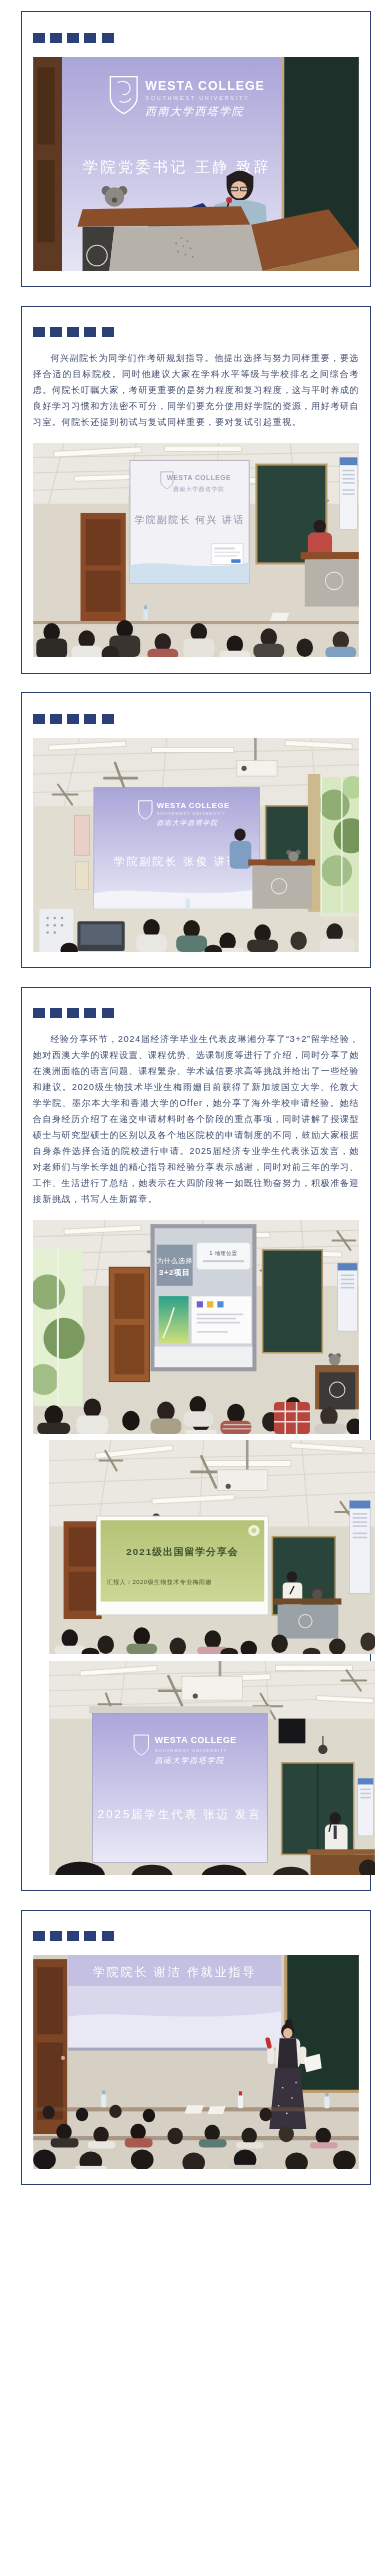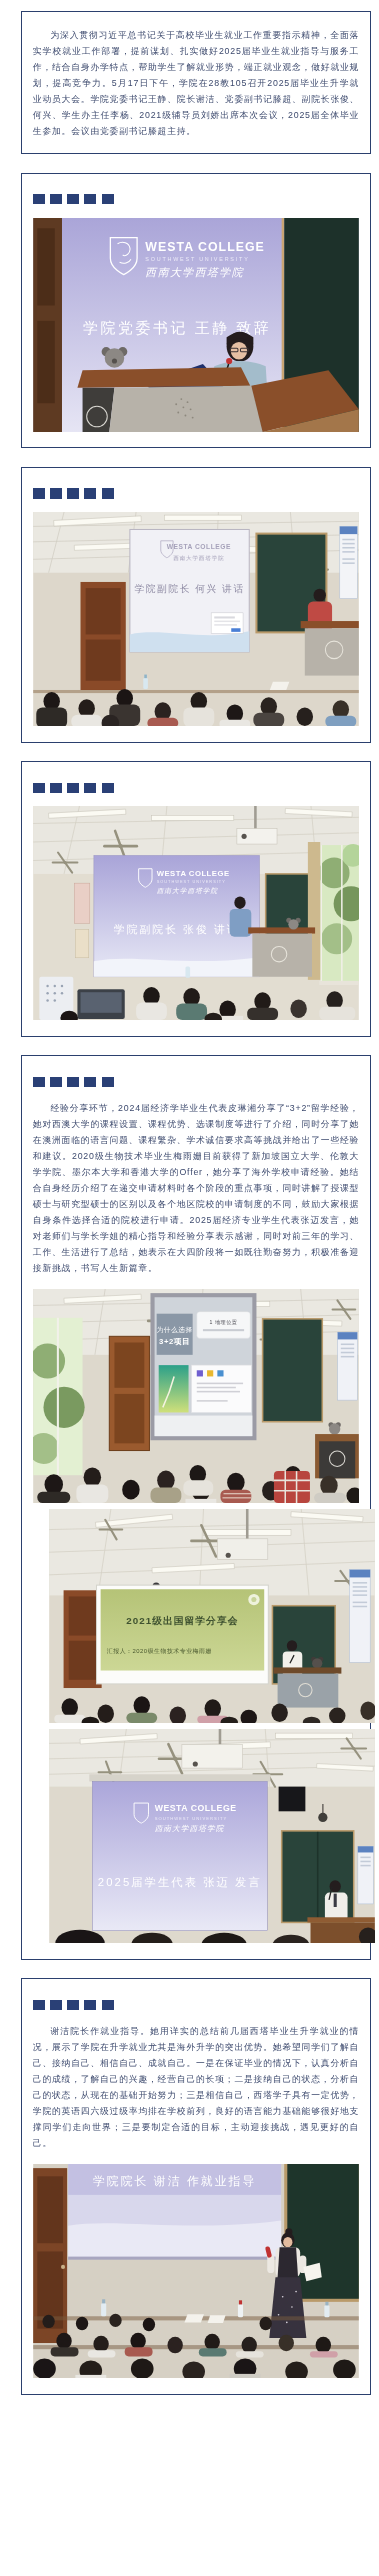--- a/index.html
+++ b/index.html
@@ -15,23 +15,20 @@
   .photo{margin-top:13.4px;font-size:0;line-height:0;}
   .photo + .photo{margin-top:6.2px;padding-left:16px;}
   .photo svg{display:block;width:326px;height:214px;}
   svg{font-family:"Liberation Sans",sans-serif;}
 </style>
 </head>
 <body>
 
 <div class="page">
 
-  <div class="card first">
-    <p class="para">为深入贯彻习近平总书记关于高校毕业生就业工作重要指示精神，全面落实学校就业工作部署，提前谋划、扎实做好2025届毕业生就业指导与服务工作，结合自身办学特点，帮助学生了解就业形势，端正就业观念，做好就业规划，提高竞争力。5月17日下午，学院在28教105召开2025届毕业生升学就业动员大会。学院党委书记王静、院长谢洁、党委副书记滕超、副院长张俊、何兴、学生办主任李杨、2021级辅导员刘娇出席本次会议，2025届全体毕业生参加。会议由党委副书记滕超主持。</p>
-  </div>
 
   <div class="card">
     <div class="squares">
       <div class="sq"></div>
         <div class="sq"></div>
         <div class="sq"></div>
         <div class="sq"></div>
         <div class="sq"></div>
     </div>
     <div class="photo">
@@ -101,20 +98,21 @@
   </div>
 
   <div class="card">
     <div class="squares">
       <div class="sq"></div>
         <div class="sq"></div>
         <div class="sq"></div>
         <div class="sq"></div>
         <div class="sq"></div>
     </div>
+    <p class="para">何兴副院长为同学们作考研规划指导。他提出选择与努力同样重要，要选择合适的目标院校。同时他建议大家在学科水平等级与学校排名之间综合考虑。何院长叮嘱大家，考研更重要的是努力程度和复习程度，这与平时养成的良好学习习惯和方法密不可分，同学们要充分使用好学院的资源，用好考研自习室。何院长还提到初试与复试同样重要，要对复试引起重视。</p>
     <div class="photo">
       <svg viewBox="0 0 633 416">
         <rect width="633" height="416" fill="#ddd7cb"></rect>
         <g>
           <rect width="633" height="118" fill="#eae8e1"></rect>
           <g stroke="#d2cec3" stroke-width="1.5">
             <line x1="0" y1="28" x2="633" y2="18"></line>
               <line x1="0" y1="58" x2="633" y2="44"></line>
               <line x1="0" y1="92" x2="633" y2="74"></line>
             <line x1="60" y1="0" x2="30" y2="118"></line>
@@ -667,21 +665,20 @@
   </div>
 
   <div class="card">
     <div class="squares">
       <div class="sq"></div>
         <div class="sq"></div>
         <div class="sq"></div>
         <div class="sq"></div>
         <div class="sq"></div>
     </div>
-    <p class="para">谢洁院长作就业指导。她用详实的总结前几届西塔毕业生升学就业的情况，展示了学院在升学就业尤其是海外升学的突出优势。她希望同学们了解自己、接纳自己、相信自己、成就自己。一是在保证毕业的情况下，认真分析自己的成绩，了解自己的兴趣，经营自己的长项；二是接纳自己的状态，分析自己的状态，从现在的基础开始努力；三是相信自己，西塔学子具有一定优势，学院的英语四六级过级率均排在学校前列，良好的语言能力基础能够很好地支撑同学们走向世界；三是要制定合适的目标，主动迎接挑战，遇见更好的自己。</p>
     <div class="photo">
       <svg viewBox="0 0 633 416">
         <rect width="633" height="416" fill="#d6d0c4"></rect>
         <g>
           <rect x="68" y="0" width="414" height="182" fill="#d8d7ec"></rect>
           <rect x="68" y="0" width="414" height="60" fill="#c3c0e2"></rect>
           <path d="M68,120 C160,104 300,134 482,110 L482,182 68,182 Z" fill="#e9e9f5"></path>
           <rect x="68" y="180" width="414" height="6" fill="#a8a6c0"></rect>
         </g>
         <text x="275" y="40" fill="#ffffff" font-size="23" letter-spacing="4" text-anchor="middle">学院院长 谢洁 作就业指导</text>

